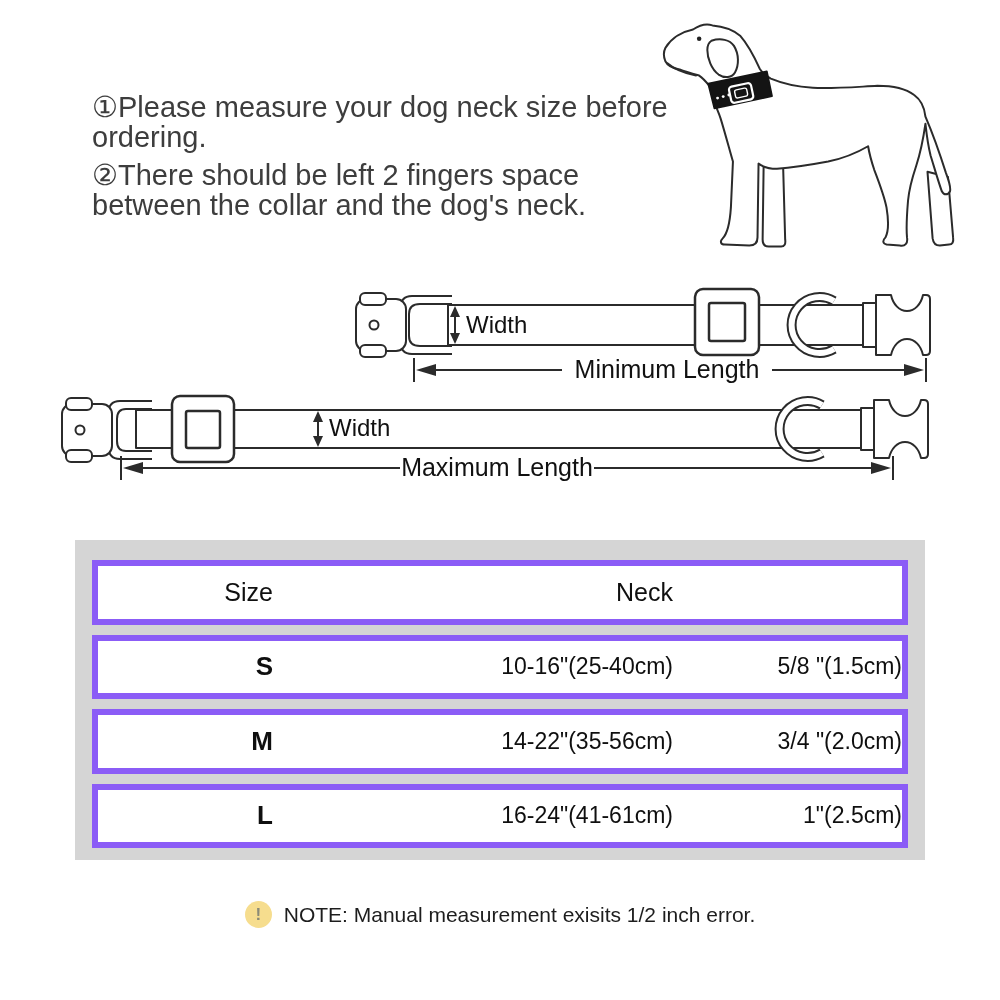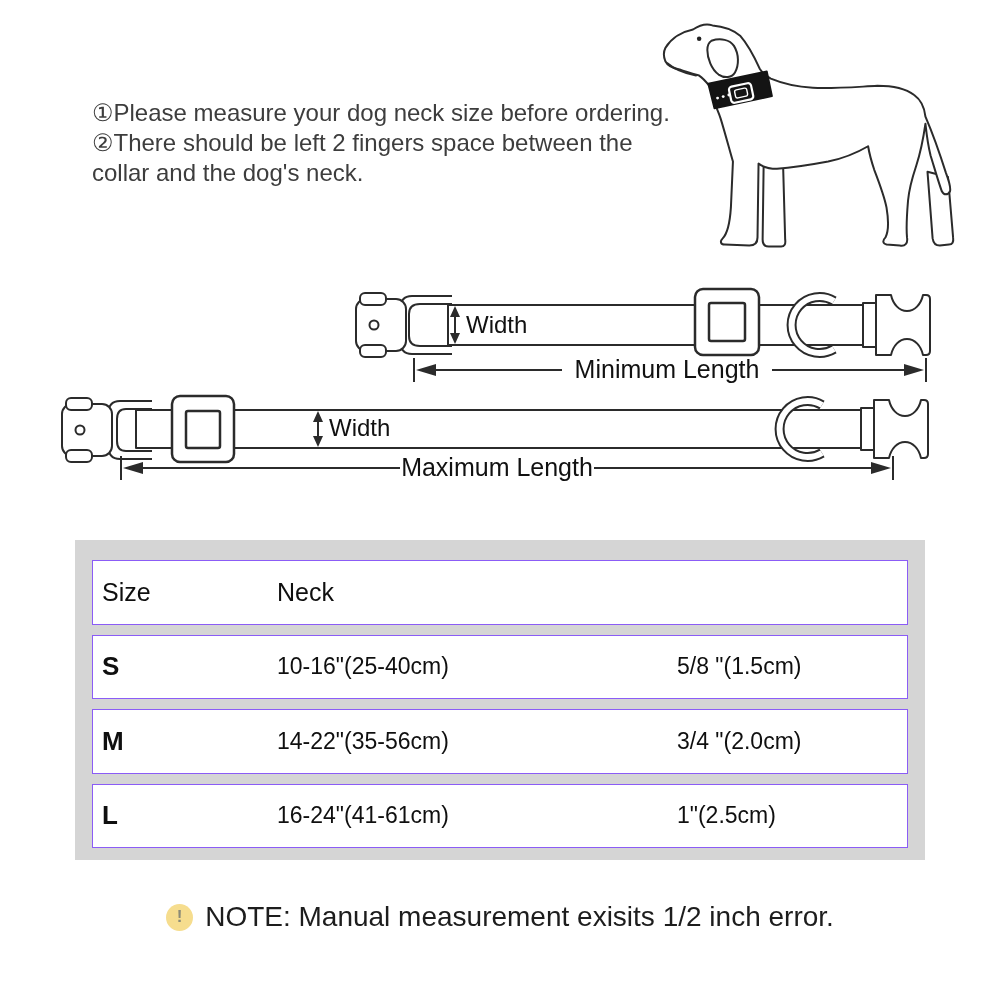--- a/index.html
+++ b/index.html
@@ -1,45 +1,45 @@
 <!DOCTYPE html>
 <html><head>
 <meta charset="utf-8">
 <style>
   html,body{margin:0;padding:0;background:#fff;}
   .canvas{
     position:relative;width:1000px;height:1000px;background:#ffffff;
     font-family:"Liberation Sans",sans-serif;overflow:hidden;
   }
   
-  .instructions{position:absolute;left:92px;top:98px;width:585px;color:#3d3d3d;
-    font-size:24px;line-height:30px;}
+  .instructions{position:absolute;left:92px;top:92px;width:585px;color:#3d3d3d;
+    font-size:29px;line-height:30px;}
   .instructions p{margin:0;}
-  .instructions p + p{}
+  .instructions p + p{margin-top:8px;}
   
   .dog-svg{position:absolute;left:652px;top:8px;width:338px;height:256px;}
   .diagram-svg{position:absolute;left:0;top:270px;width:1000px;height:230px;}
   .dog-svg path,.dog-svg rect{vector-effect:non-scaling-stroke;}
   svg text{font-family:"Liberation Sans",sans-serif;fill:#111;}
   
   .size-table{position:absolute;left:75px;top:540px;width:850px;height:320px;
     background:#d5d5d5;box-sizing:border-box;padding:20px 17px 12px 17px;
     display:flex;flex-direction:column;gap:10px;}
-  .trow{flex:1;background:#ffffff;border:1px solid #8b5cf6;display:grid;
-    grid-template-columns:175px 400px auto;align-items:center;text-align:left;padding-left:9px;}
+  .trow{flex:1;background:#ffffff;border:6px solid #8b5cf6;display:grid;
+    grid-template-columns:175px 400px auto;align-items:center;text-align:right;}
   .trow .hcell{font-size:25px;color:#0f0f0f;}
   .trow .scell{font-size:26px;font-weight:700;color:#0f0f0f;}
   .trow .dcell{font-size:23px;color:#0f0f0f;}
   
   .note{position:absolute;left:0;top:901px;width:1000px;display:flex;
     justify-content:center;align-items:center;gap:12px;}
   .note-icon{width:27px;height:27px;border-radius:50%;background:#f6dd8e;
     display:flex;align-items:center;justify-content:center;font-size:17px;
     color:#8b8b77;font-weight:700;}
-  .note-text{font-size:28px;color:#1d1d1d;}
+  .note-text{font-size:21px;color:#1d1d1d;}
 </style>
 </head>
 <body>
 
 <div class="canvas">
 
   <div class="instructions">
     <p>①Please measure your dog neck size before ordering.</p>
     <p>②There should be left 2 fingers space between the collar and the dog's neck.</p>
   </div>

